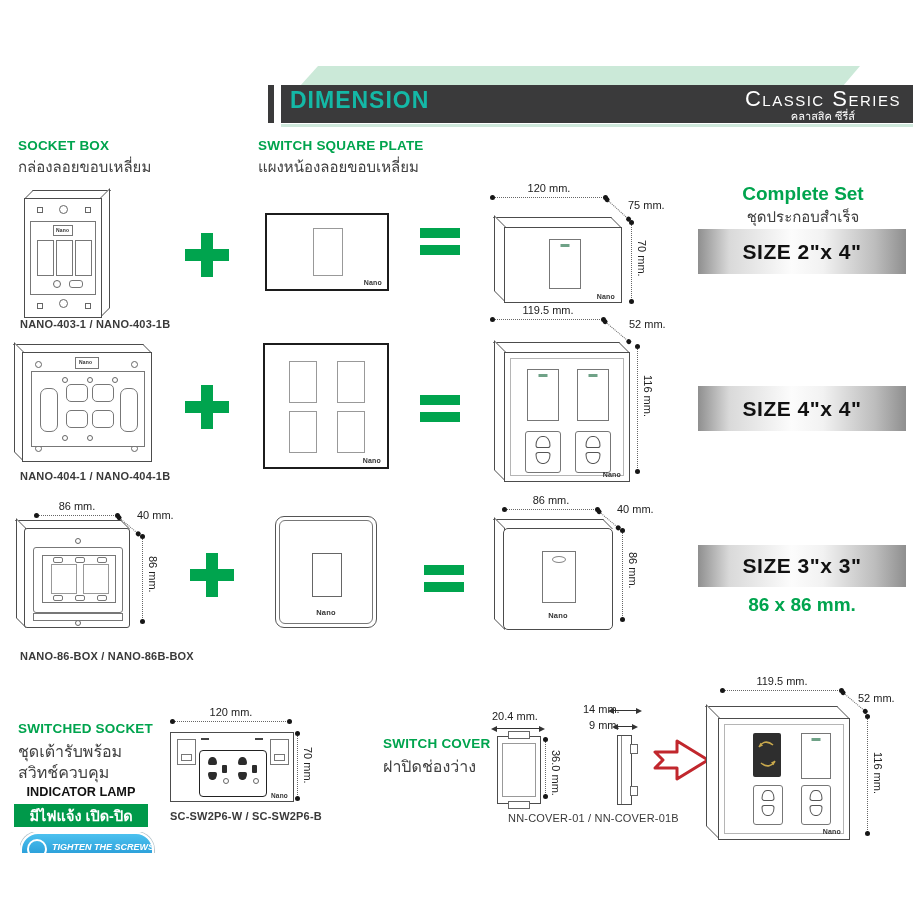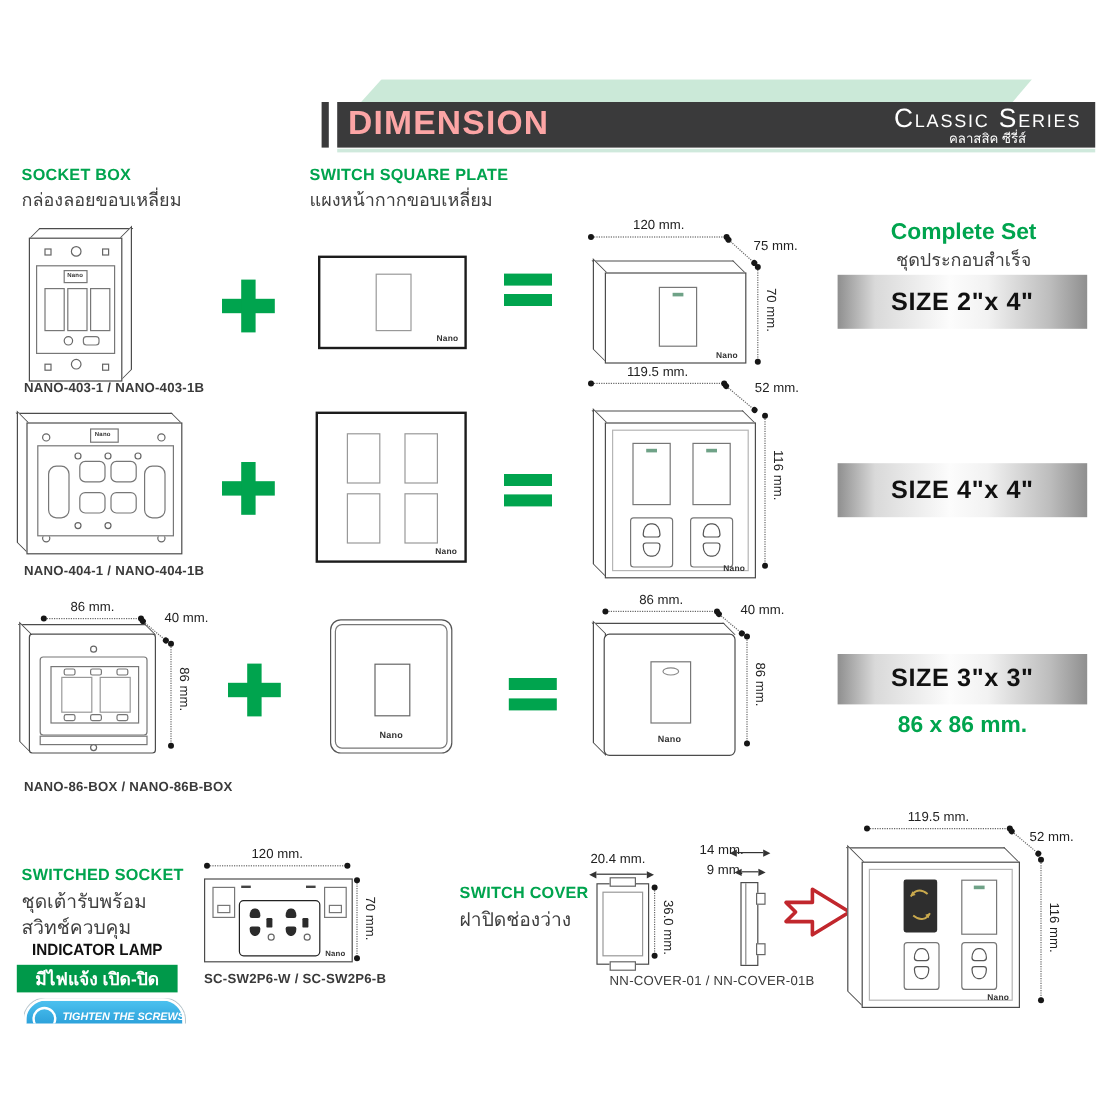--- a/index.html
+++ b/index.html
@@ -2,21 +2,21 @@
 <html><head>
 <meta charset="utf-8">
 <style>
   html,body{margin:0;padding:0;background:#fff}
   #stage{position:relative;width:913px;height:913px;background:#fff;overflow:hidden;
          font-family:"Liberation Sans",sans-serif;color:#3f3f3f}
   .abs{position:absolute}
   
   .mint{position:absolute;background:#cbe9d8;clip-path:polygon(18px 0,100% 0,calc(100% - 17px) 100%,0 100%)}
   .bar{position:absolute;background:#3a3a3b}
-  .bar-title{position:absolute;color:#fca5a5;font-size:28px;font-weight:800;letter-spacing:1px}
+  .bar-title{position:absolute;color:#14b8a6;font-size:23px;font-weight:800;letter-spacing:1px}
   .bar-series{position:absolute;color:#fff;text-align:center}
   .series-en{font-size:22px;font-variant:small-caps;letter-spacing:1.5px;line-height:22px}
   .series-th{font-size:11px;line-height:12px}
   
   .sect{position:absolute;font-size:13.5px;font-weight:700;color:#00A44E;letter-spacing:.2px;white-space:nowrap}
   .secth{position:absolute;font-size:15px;color:#3f3f3f;white-space:nowrap}
   .sep{color:#3f3f3f;font-weight:700}
   
   .dimh,.dimv,.dimdg{position:absolute}
   .dimh,.dimdg{border-top:1.5px dotted #666;height:0}
@@ -91,21 +91,21 @@
     <div class="bar-series" style="right:12px;top:3px">
       <div class="series-en">Classic Series</div>
       <div class="series-th">คลาสสิค ซีรี่ส์</div>
     </div>
   </div>
   <div class="abs" style="left:281px;top:124px;width:632px;height:3px;background:#cfe9dc"></div>
 
   <div class="sect" style="left:18px;top:138px">SOCKET BOX</div>
   <div class="secth" style="left:18px;top:155px">กล่องลอยขอบเหลี่ยม</div>
   <div class="sect" style="left:258px;top:138px">SWITCH SQUARE PLATE</div>
-  <div class="secth" style="left:258px;top:155px">แผงหน้ากากขอบเหลี่ยม</div>
+  <div class="secth" style="left:258px;top:155px">แผงหน้องลอยขอบเหลี่ยม</div>
 
   <div class="ftop" style="left:24px;top:190px;width:76px;height:8px;transform:skewX(-45deg);transform-origin:0 100%"></div>
   <div class="fside" style="left:100px;top:198px;width:8px;height:118px;transform:skewY(-45deg);transform-origin:0 0"></div>
   <div class="face" style="left:24px;top:198px;width:76px;height:118px">
     <div class="sq" style="left:12px;top:8px;width:4px;height:4px"></div>
     <div class="sq" style="left:60px;top:8px;width:4px;height:4px"></div>
     <div class="ring" style="left:34px;top:6px;width:7px;height:7px"></div>
     <div class="inframe" style="left:5px;top:22px;width:64px;height:72px">
       <div class="slot" style="left:22px;top:3px;width:18px;height:9px">
         <span class="brand" style="left:2px;top:1px;font-size:5px">Nano</span>

